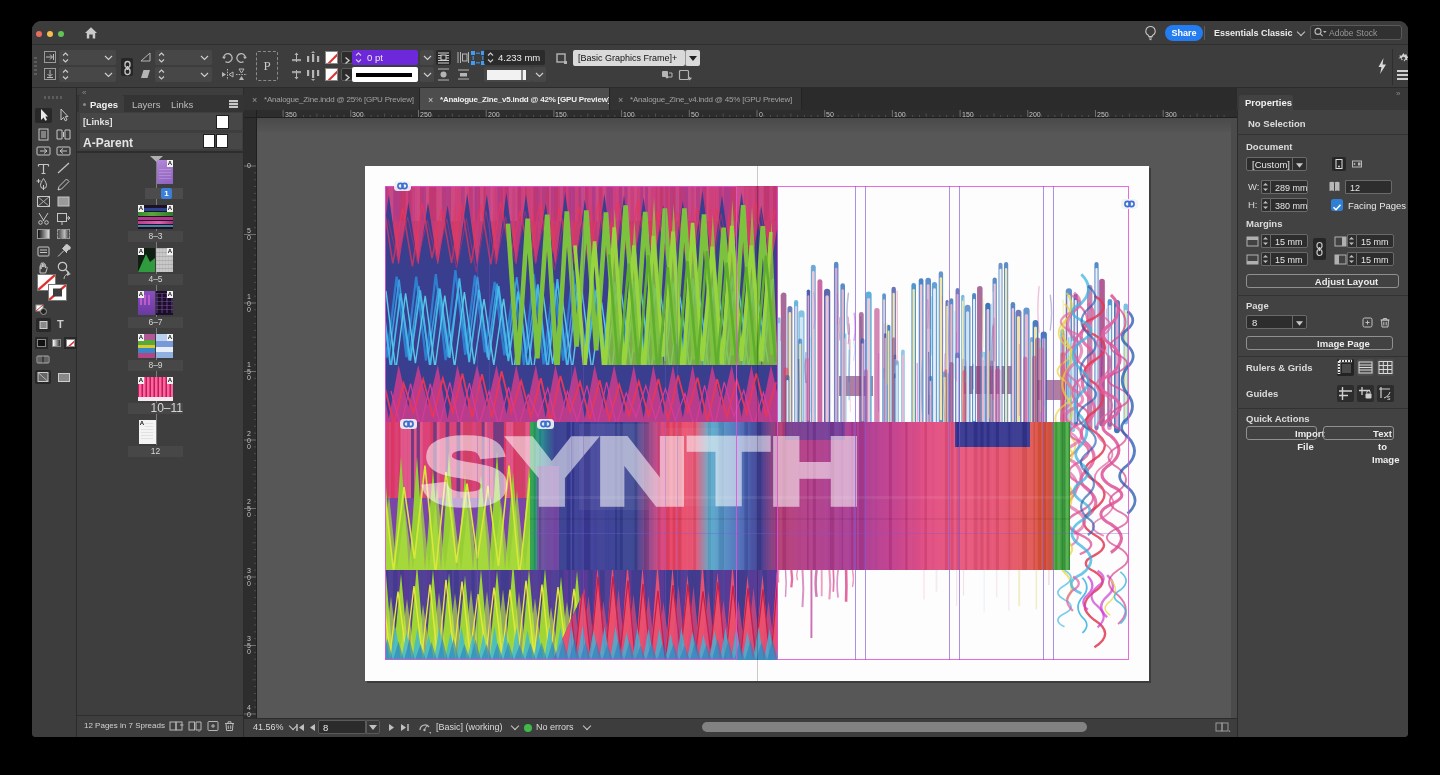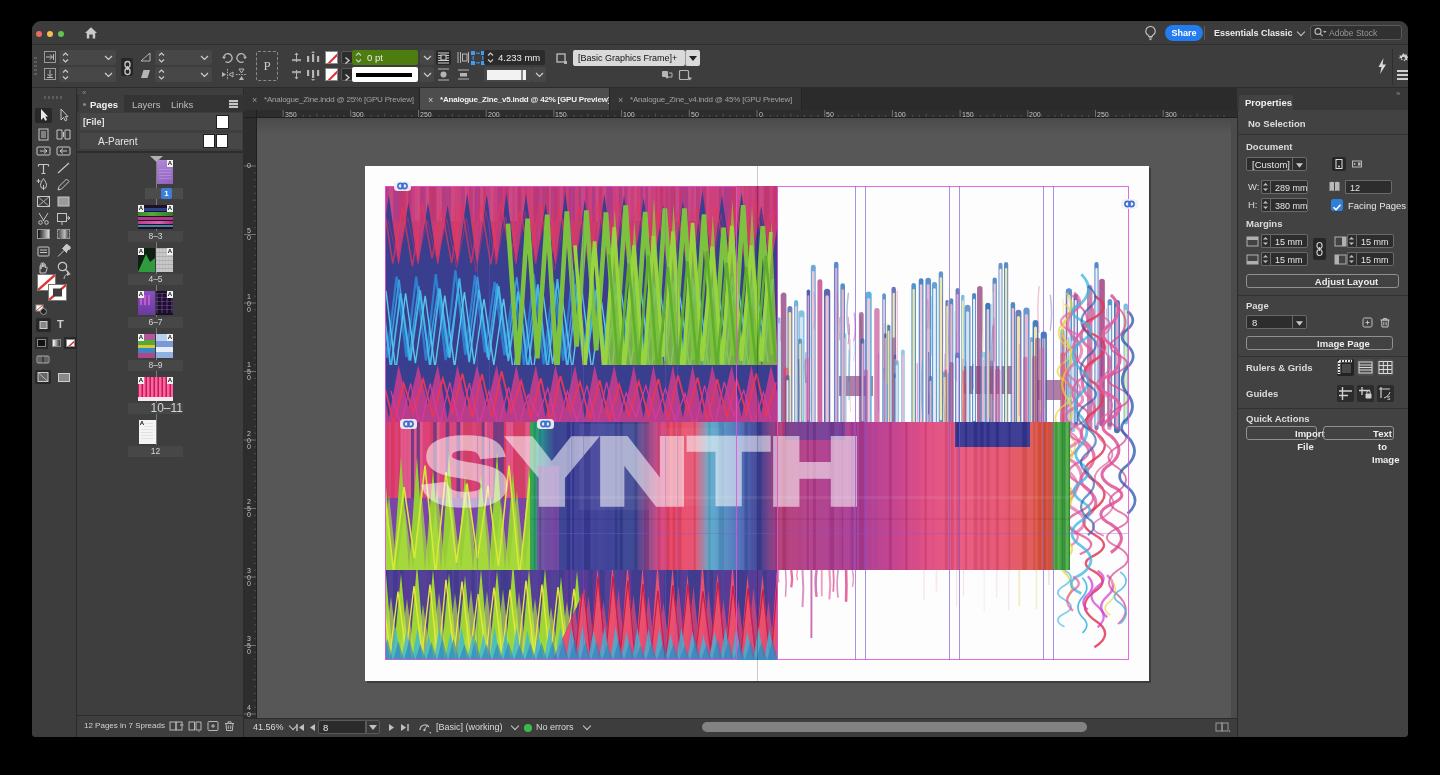--- a/index.html
+++ b/index.html
@@ -160,21 +160,21 @@
         </svg></div>
       <div class="ab" style="left:309px;top:6px;width:12px;height:13px;background:#2c2c2c;border:1px solid #595959;border-radius:2px;"><svg width="10" height="11" viewBox="0 0 10 11">
           <path d="M3.5 2.5 7 5.5 3.5 8.5" fill="none" stroke="#c8c8c8" stroke-width="1.4"></path>
         </svg></div>
       <div class="ab" style="left:293px;top:23px;width:13px;height:13px;background:#fff;border:1px solid #888;overflow:hidden;"><svg width="13" height="13" viewBox="0 0 13 13">
           <path d="M0 13 13 0" stroke="#e03030" stroke-width="2"></path>
         </svg></div>
       <div class="ab" style="left:309px;top:23px;width:12px;height:13px;background:#2c2c2c;border:1px solid #595959;border-radius:2px;"><svg width="10" height="11" viewBox="0 0 10 11">
           <path d="M3.5 2.5 7 5.5 3.5 8.5" fill="none" stroke="#c8c8c8" stroke-width="1.4"></path>
         </svg></div>
-      <div class="ab" style="left:320px;top:5px;width:66px;height:15px;background:#4d7c0f;border-radius:2px;">
+      <div class="ab" style="left:320px;top:5px;width:66px;height:15px;background:#6d28d9;border-radius:2px;">
         <svg width="9" height="13" viewBox="0 0 9 13" style="position:absolute;left:2px;top:1px;">
           <g fill="none" stroke="#cdcdcd" stroke-width="1.1">
             <path d="M2 4.5 4.5 2 7 4.5"></path>
             <path d="M2 8.5 4.5 11 7 8.5"></path>
           </g>
         </svg>
         <span style="position:absolute;left:15px;top:1.5px;font-size:9.5px;color:#ececec;">0 pt</span>
       </div>
       <div class="ab" style="left:388px;top:5px;width:14px;height:15px;background:#474747;border-radius:2px;">
         <svg width="9" height="6" viewBox="0 0 9 6" style="position:absolute;left:3px;top:5px;">
@@ -406,24 +406,24 @@
     <div class="ab txt" style="left:100px;top:78px;color:#bdbdbd;font-size:9.5px;">Layers</div>
     <div class="ab txt" style="left:139px;top:78px;color:#bdbdbd;font-size:9.5px;">Links</div>
     <svg class="ab" style="left:197px;top:79px;" width="9" height="8" viewBox="0 0 9 8">
       <g fill="#c8c8c8">
         <rect y="0" width="9" height="2.2"></rect>
         <rect y="3" width="9" height="2.2"></rect>
         <rect y="6" width="9" height="2"></rect>
       </g>
     </svg>
     <div class="ab" style="left:48px;top:92px;width:162px;height:17px;background:#474747;"></div>
-    <div class="ab txt" style="left:51px;top:96px;color:#e4e4e4;font-size:9px;font-weight:bold;">[File]</div>
+    <div class="ab txt" style="left:51px;top:96px;color:#e4e4e4;font-size:9px;font-weight:bold;">[Links]</div>
     <div class="ab" style="left:184px;top:93.5px;width:13px;height:14px;background:#fff;border:1px solid #1f1f1f;"></div>
     <div class="ab" style="left:48px;top:112px;width:162px;height:16px;background:#474747;"></div>
-    <div class="ab txt" style="left:66px;top:115px;color:#e4e4e4;font-size:10px;font-weight:normal;">A-Parent</div>
+    <div class="ab txt" style="left:51px;top:115px;color:#e4e4e4;font-size:12px;font-weight:bold;">A-Parent</div>
     <div class="ab" style="left:171px;top:113px;width:12px;height:14px;background:#fff;border:1px solid #1f1f1f;"></div>
     <div class="ab" style="left:184px;top:113px;width:12px;height:14px;background:#fff;border:1px solid #1f1f1f;"></div>
     <div class="ab sep" style="left:45px;top:130px;width:167px;background:#2d2d2d;height:2px;"></div>
     <div class="ab" style="left:124px;top:136px;width:1px;height:288px;background:#7d7d7d;"></div>
     <svg class="ab" style="left:118px;top:135px;" width="13" height="6" viewBox="0 0 13 6">
       <path d="M0 0h13L6.5 6z" fill="#b0b0b0"></path>
     </svg>
     <div class="ab" style="left:125px;top:139px;width:16px;height:24px;background:linear-gradient(160deg,#b48ad8 0%,#a276cc 40%,#9a6ec8 70%,#8d61bd 100%);"></div>
     <div class="ab" style="left:127px;top:146px;width:12px;height:14px;background:repeating-linear-gradient(#0000 0 2px,#ffffff30 2px 3px);"></div>
     <div class="ab" style="left:135px;top:139px;width:6px;height:7px;background:#f2f2f2;color:#111;font-size:6px;line-height:7px;text-align:center;font-weight:bold;">A</div>

